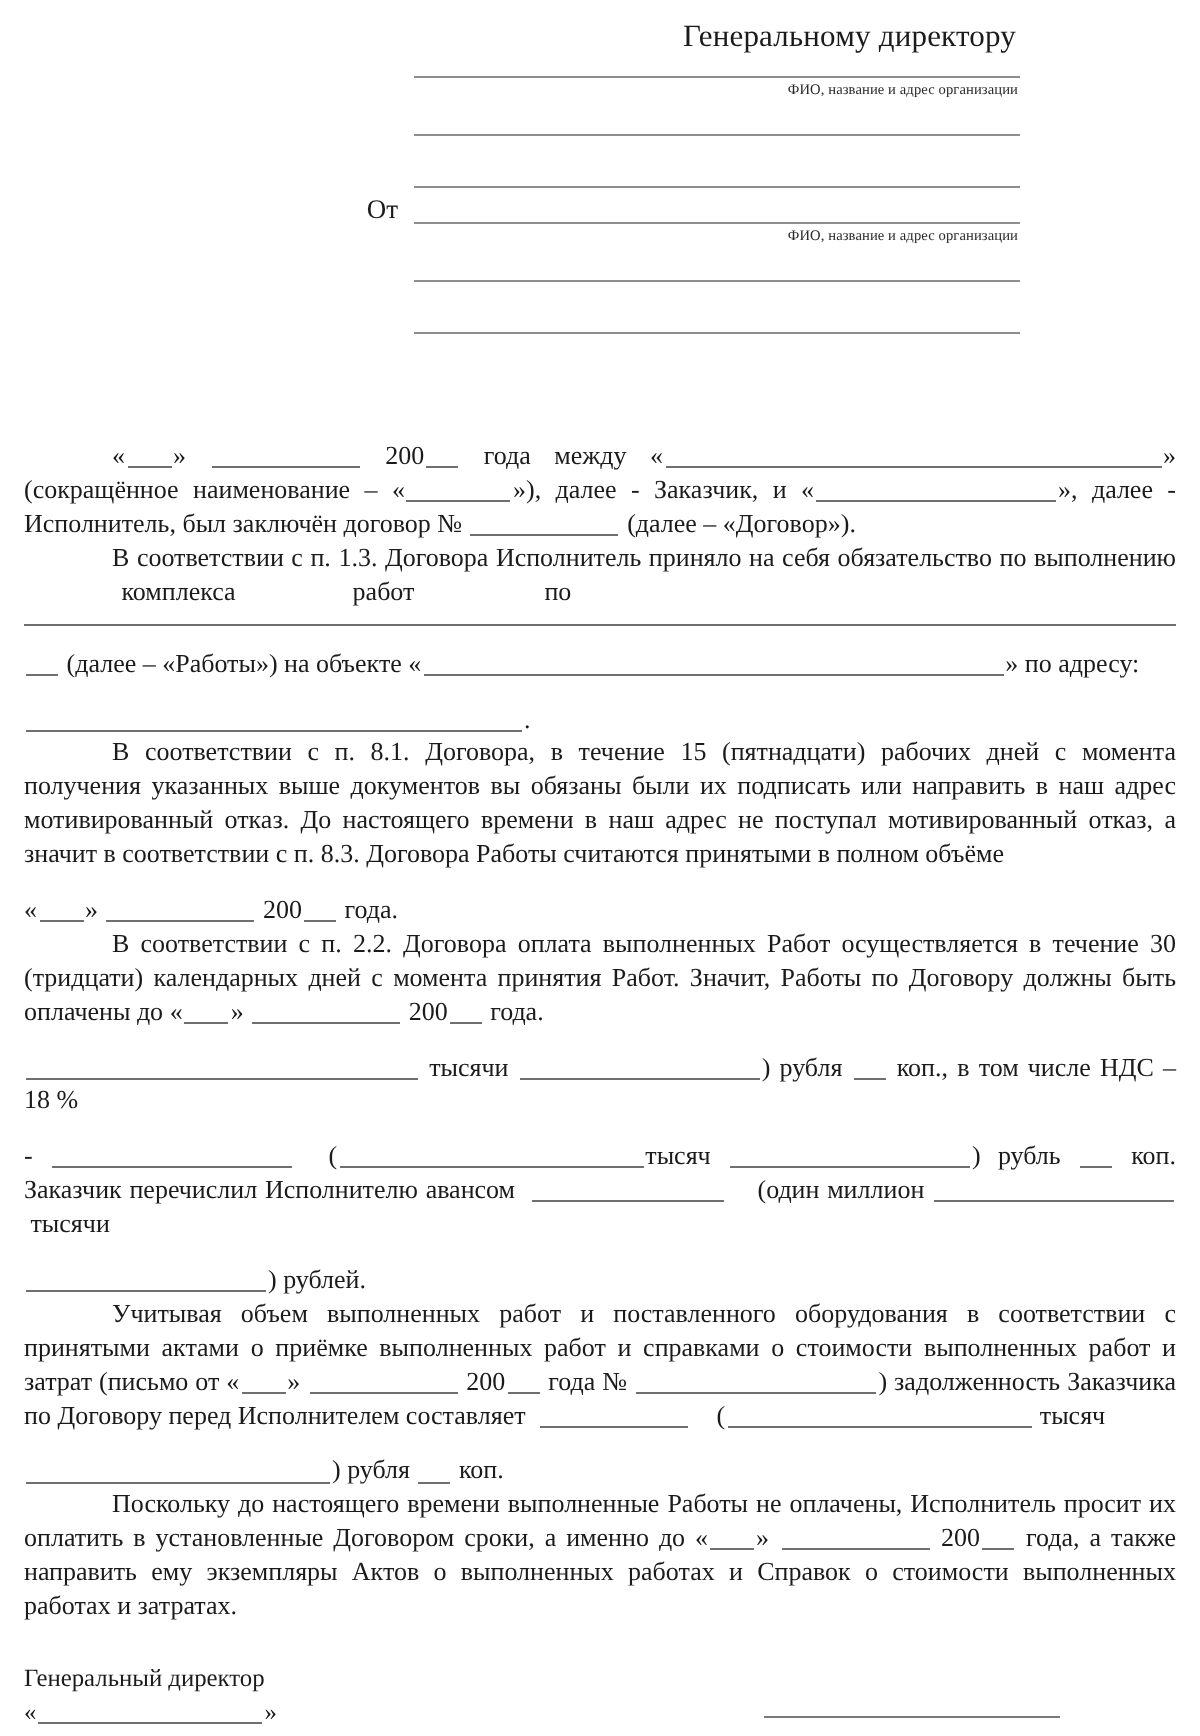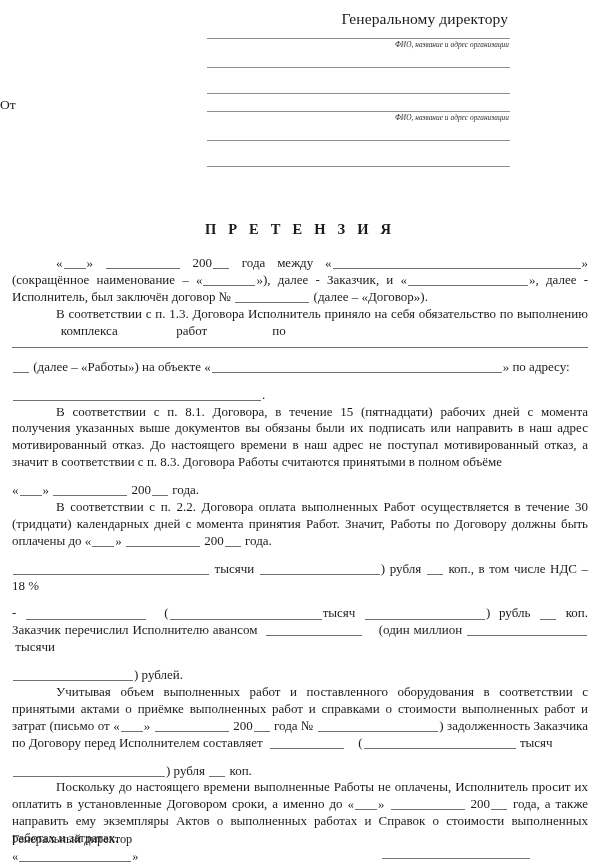--- a/index.html
+++ b/index.html
@@ -52,26 +52,25 @@
   .rule-caption {
     width: 303px;
     margin-left: auto;
     text-align: right;
     font-size: 7.3px;
     line-height: 1.2;
     color: #2a2a2a;
     padding-top: 2px;
     padding-right: 1px;
     letter-spacing: 0.05px;
-    font-style: italic;
   }
   .from-row {
     display: flex;
     align-items: flex-end;
-    justify-content: space-between;
+    justify-content: flex-end;
     margin-top: 4px;
   }
   .from-label {
     font-size: 13.5px;
     line-height: 1;
     padding-right: 8px;
     padding-bottom: 1px;
   }
   .from-row .hrule { width: 303px; margin: 0; }
 
@@ -188,21 +187,20 @@
     <div class="rule-caption">ФИО, название  и адрес организации</div>
 
     <div class="rule-gap-a"></div>
     <div class="hrule"></div>
 
     <div class="rule-gap-c"></div>
     <div class="hrule"></div>
   </div>
 
   <div class="doc-title-wrap">
-    <div class="doc-title">П Р Е Т Е Н З И Я</div>
   </div>
 
   <div class="body-block">
 
     <p class="para"><span>«</span><span class="blank b-xs"></span><span>»</span> <span class="blank b-md"></span> <span>200</span><span class="blank b-tiny"></span> <span>года между  «</span><span class="blank b-4xl"></span><span>» (сокращённое наименование – «</span><span class="blank b-sm"></span><span>»), далее - Заказчик, и  «</span><span class="blank b-xl"></span><span>», далее - Исполнитель, был заключён договор №</span> <span class="blank b-md"></span> <span>(далее – «Договор»).</span></p>
 
     <p class="para"><span>В соответствии с п. 1.3. Договора Исполнитель приняло на себя обязательство по выполнению</span> &nbsp; &nbsp; &nbsp; &nbsp; &nbsp; &nbsp; &nbsp; &nbsp;<span>комплекса</span> &nbsp; &nbsp; &nbsp; &nbsp; &nbsp; &nbsp; &nbsp; &nbsp; &nbsp;<span>работ</span> &nbsp; &nbsp; &nbsp; &nbsp; &nbsp; &nbsp; &nbsp; &nbsp; &nbsp; &nbsp;<span>по</span></p>
     <span class="fullrule"></span>
 
     <p class="para noindent"><span class="blank b-tiny"></span> <span>(далее  –  «Работы»)  на  объекте  «</span><span class="blank b-wide"></span><span>»  по  адресу:</span></p>

